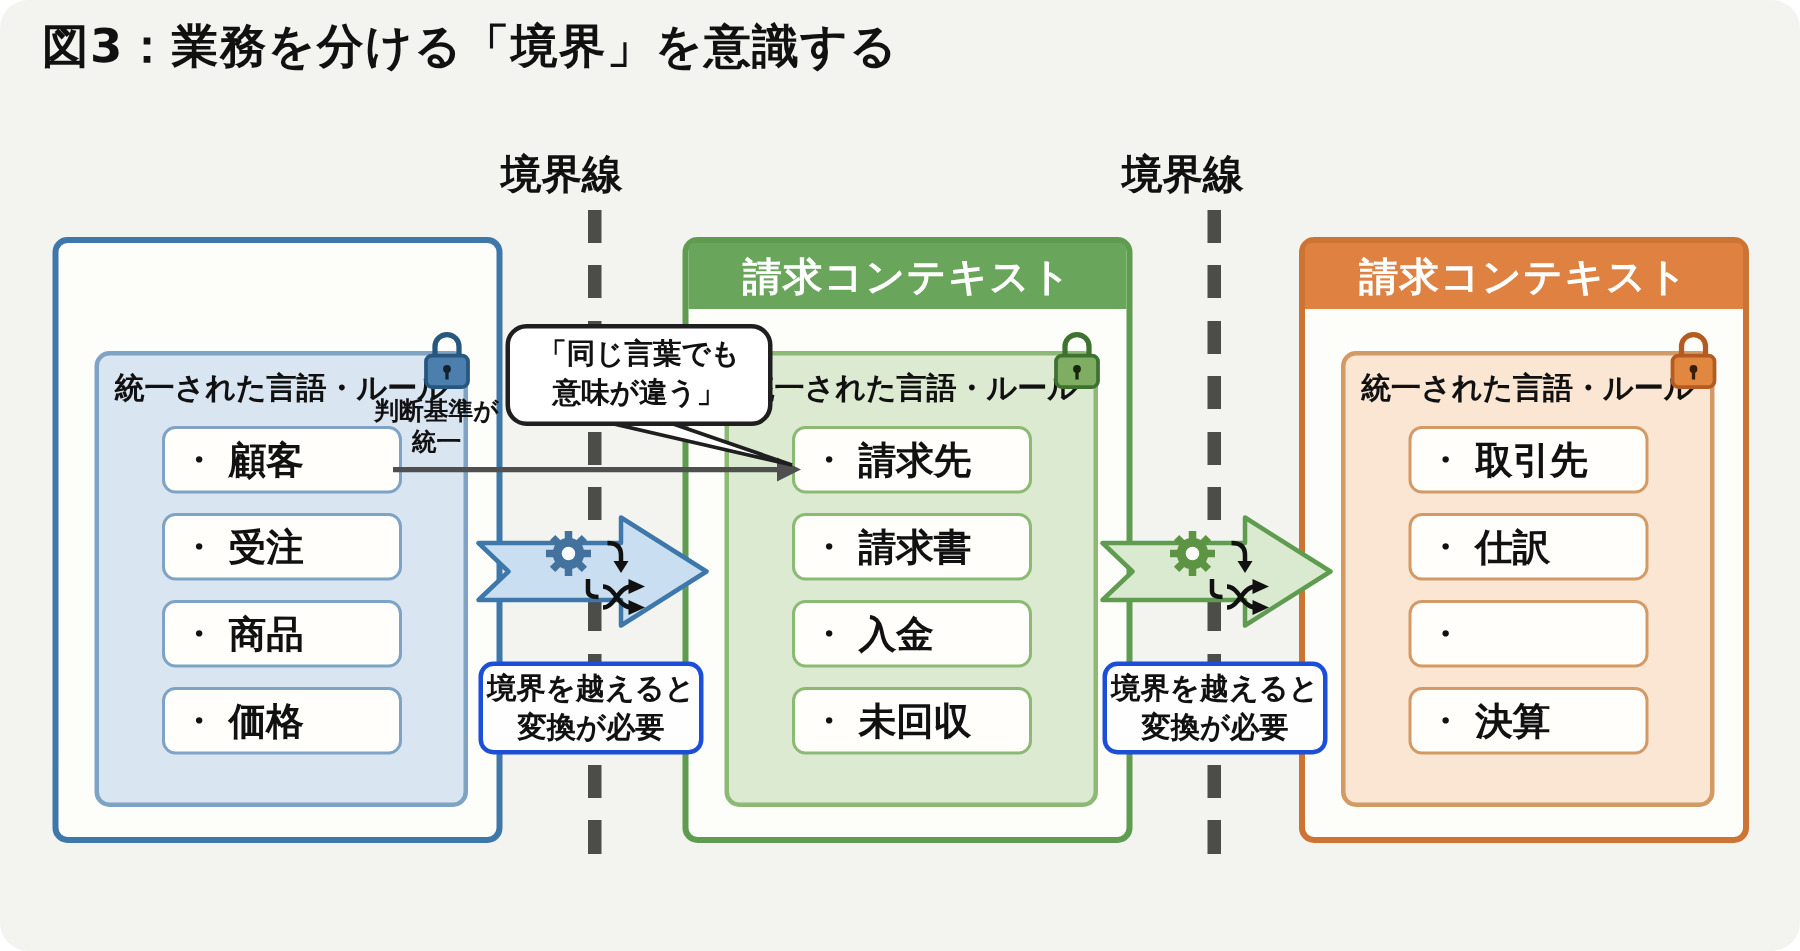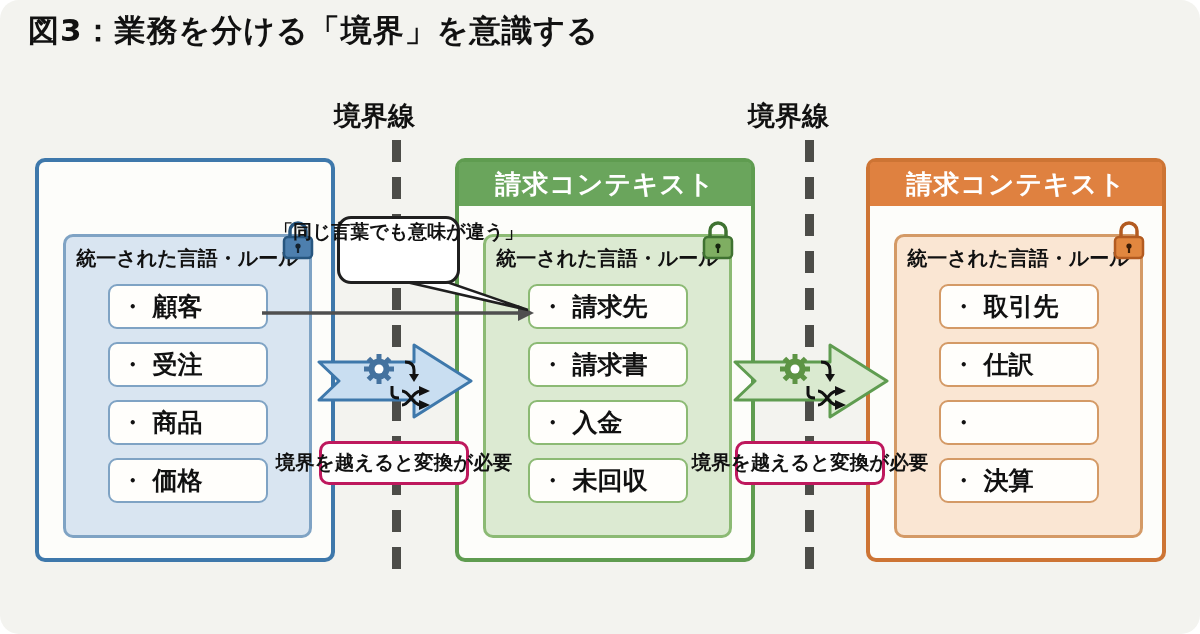--- a/index.html
+++ b/index.html
@@ -55,31 +55,31 @@
     display:flex;align-items:center;padding-left:12px;gap:9px;
     font-size:25px;font-weight:800;white-space:nowrap;
   }
   .item .bullet{font-size:22px;}
   .lock{position:absolute;top:-18px;right:-7px;width:36px;height:42px;}
   .thin-arrow{position:absolute;left:262px;top:302px;width:274px;height:22px;z-index:4;}
   .flow-arrow{position:absolute;top:341px;width:158px;height:80px;z-index:4;}
   .flow-arrow.f0{left:317px;}
   .flow-arrow.f1{left:733px;}
   .conv-label{
-    position:absolute;top:441px;width:150px;height:44px;z-index:4;
-    background:#fefefe;border:3px solid #be185d;border-radius:10px;box-sizing:border-box;
-    display:flex;flex-direction:row;align-items:center;justify-content:center;
+    position:absolute;top:441px;width:150px;height:62px;z-index:4;
+    background:#fefefe;border:3px solid #1d4ed8;border-radius:10px;box-sizing:border-box;
+    display:flex;flex-direction:column;align-items:center;justify-content:center;
     font-size:19.5px;font-weight:800;line-height:1.35;white-space:nowrap;
   }
   .conv-label.l0{left:319px;}
   .conv-label.l1{left:735px;}
   .bubble{
-    position:absolute;left:337px;top:216px;width:123px;height:68px;z-index:6;
+    position:absolute;left:337px;top:216px;width:178px;height:68px;z-index:6;
     background:#fff;border:3px solid #1f1f1f;border-radius:14px;box-sizing:border-box;
-    display:flex;flex-direction:row;justify-content:center;
+    display:flex;flex-direction:column;align-items:center;justify-content:center;
     font-size:19px;font-weight:800;line-height:1.35;white-space:nowrap;
   }
   .bubble-tail{position:absolute;left:398px;top:280px;width:134px;height:34px;z-index:5;}
   .annotation{
     position:absolute;left:246px;top:264px;width:90px;z-index:4;
     text-align:center;font-size:16.5px;font-weight:800;line-height:1.25;white-space:nowrap;
   }
 </style>
 </head>
 <body>
@@ -183,20 +183,24 @@
           </div>
       </div>
     </div>
   </div>
 
   <svg class="thin-arrow" viewBox="0 0 274 22">
     <line x1="0" y1="11" x2="258" y2="11" stroke="var(--connector,#4f4f4f)" stroke-width="3.5"></line>
     <polygon points="256,3 272,11 256,19" fill="var(--connector,#4f4f4f)"></polygon>
   </svg>
 
+  <div class="annotation">
+    <div>判断基準が</div>
+    <div>統一</div>
+  </div>
 
   <svg class="bubble-tail" viewBox="0 0 134 34">
     <polygon points="4,1 46,1 130,30" fill="#ffffff" stroke="#1f1f1f" stroke-width="2.5"></polygon>
   </svg>
   <div class="bubble">
     <div>「同じ言葉でも</div>
     <div>意味が違う」</div>
   </div>
 
   <svg class="flow-arrow f0" viewBox="0 0 158 80" style="--arrow_fill: #c9def1; --arrow_stroke: #3e78ab; --gear_color: #44729f;">

